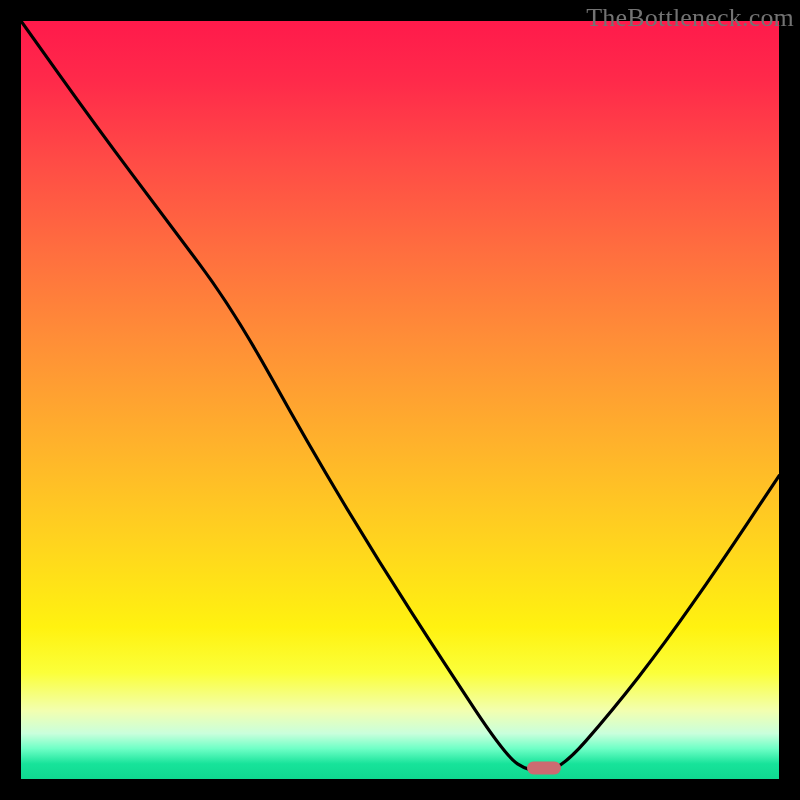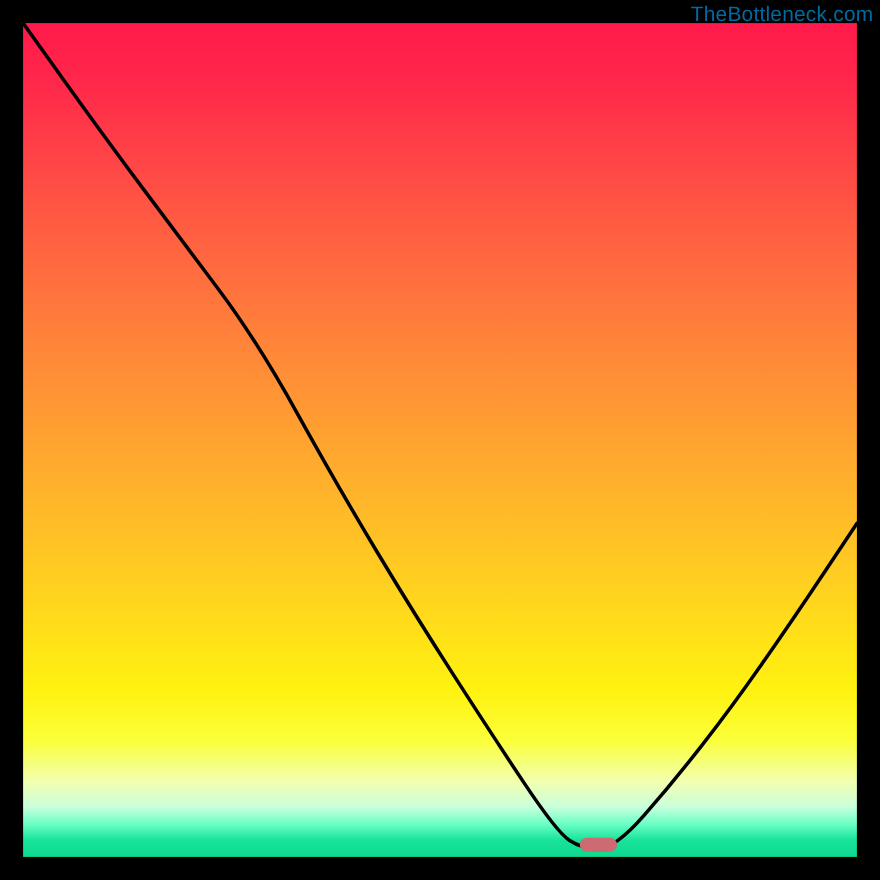--- a/index.html
+++ b/index.html
@@ -52,24 +52,25 @@
     width: 34px;
     height: 13px;
     border-radius: 7px;
     background: #cc6b71;
     transform: translate(-50%, -50%);
   }
   .watermark {
     position: absolute;
     top: 3px;
     right: 6px;
-    color: #0369a1;
-    font-size: 19px;
+    color: #737373;
+    font-size: 26px;
     letter-spacing: 0.2px;
     pointer-events: none;
+    font-family: Liberation Serif, serif;
   }
 </style>
 </head>
 <body>
 
 <div class="frame">
   <div class="plot">
     <svg class="curve" viewBox="0 0 758 758" preserveAspectRatio="none">
       <path id="curve-path" d="M 0.0 0.0 Q 0.0 0.0 37.9 53.1 Q 75.8 106.1 109.9 151.6 Q 144.0 197.1 178.1 242.6 Q 212.2 288.0 250.1 356.3 Q 288.0 424.5 322.1 481.3 Q 356.3 538.2 390.4 591.2 Q 424.5 644.3 454.8 689.8 Q 485.1 735.3 496.5 742.8 Q 507.9 750.4 523.0 750.4 Q 538.2 750.4 564.7 720.1 Q 591.2 689.8 617.8 655.7 Q 644.3 621.6 670.8 583.7 Q 697.4 545.8 727.7 500.3 T 758.0 454.8" fill="none" stroke="#000" stroke-width="3.2" stroke-linecap="round" stroke-linejoin="round"></path>
     </svg>

